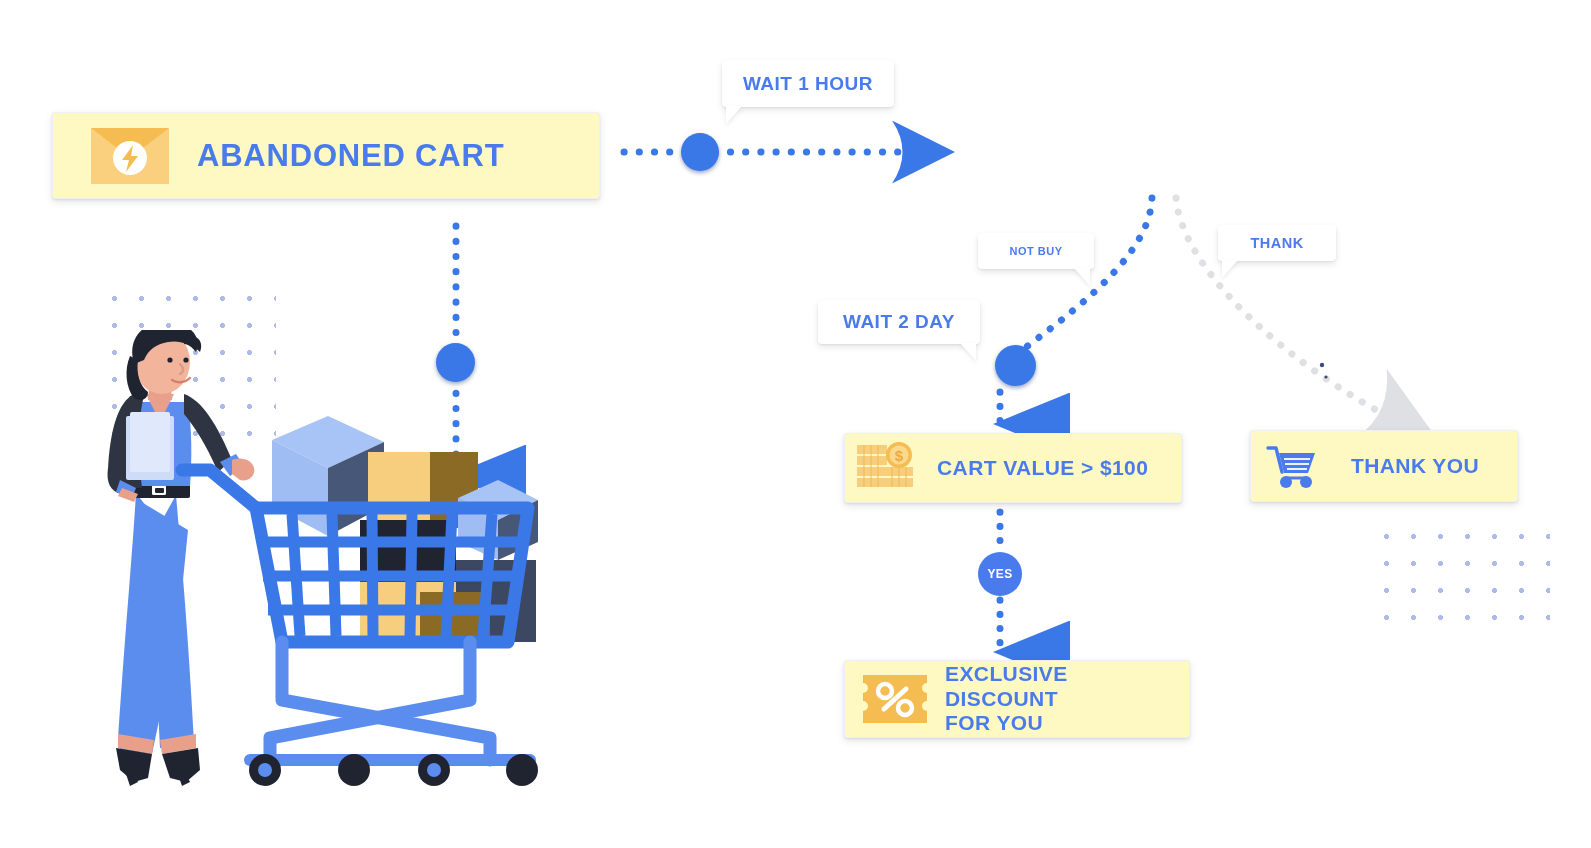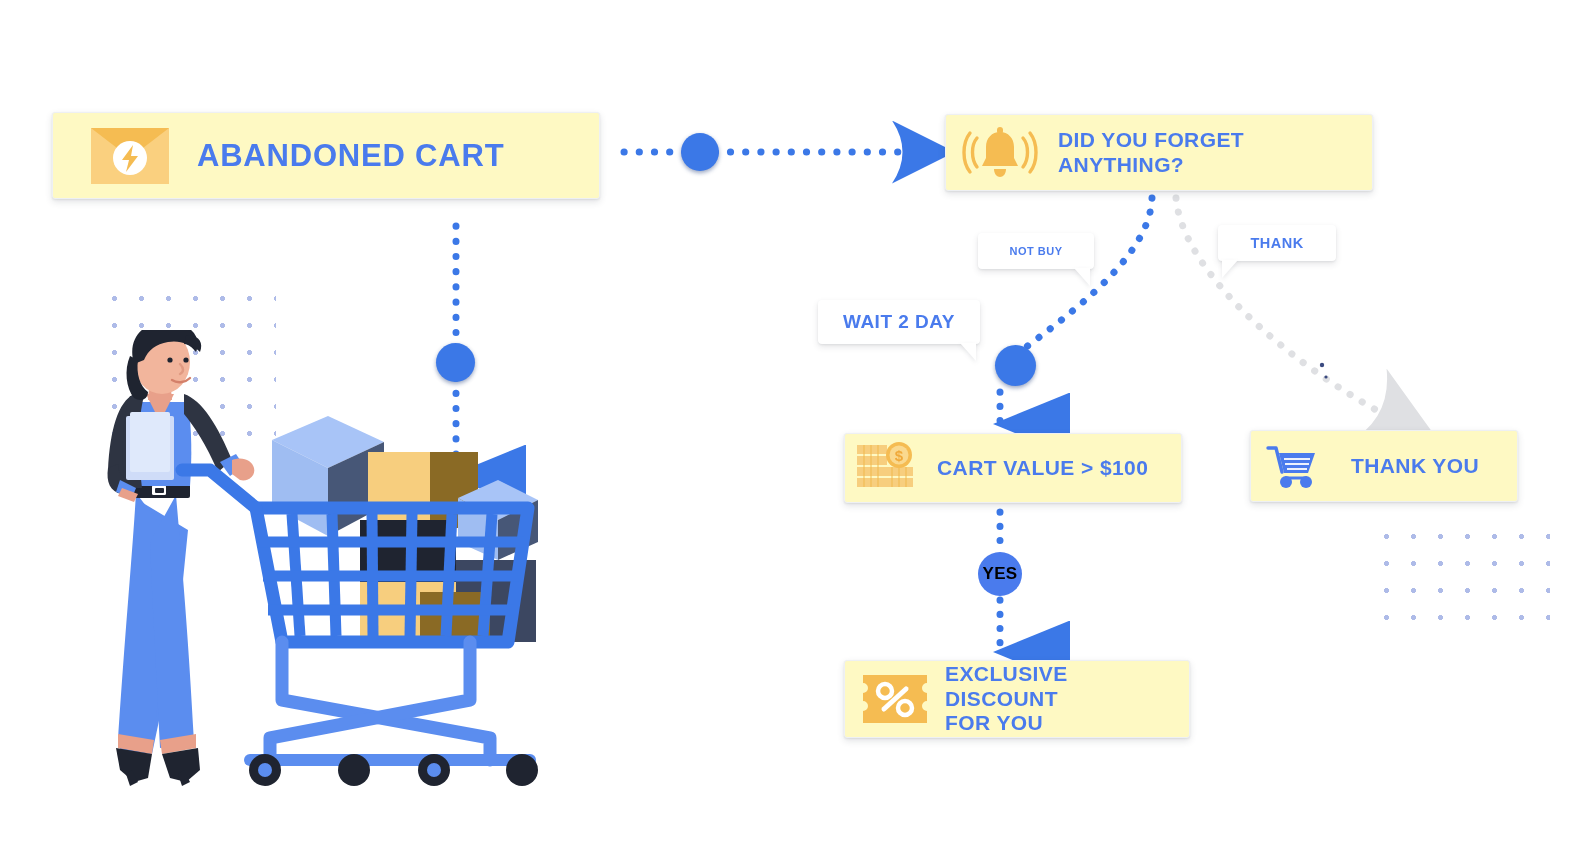--- a/index.html
+++ b/index.html
@@ -115,22 +115,22 @@
   #flownode-hour  { left: 681px; top: 133px; width: 38px; height: 38px; }
   #flownode-cart  { left: 436px; top: 343px; width: 39px; height: 39px; }
   #flownode-day   { left: 995px; top: 345px; width: 41px; height: 41px; }
 
   #flownode-yes {
     position: absolute;
     left: 978px; top: 552px; width: 44px; height: 44px;
     border-radius: 50%;
     background: #4a7bed;
     display: flex; align-items: center; justify-content: center;
-    color: #000000;
-    font-size: 17px;
+    color: #ffffff;
+    font-size: 12px;
     font-weight: bold;
     letter-spacing: 0.3px;
   }
 
   
   #connectors { position: absolute; left: 0; top: 0; width: 1591px; height: 848px; }
 
   
   #illustration { position: absolute; left: 60px; top: 330px; width: 500px; height: 470px; }
 </style>
@@ -278,34 +278,20 @@
       <svg width="78" height="56" viewBox="0 0 78 56">
         <rect x="0" y="0" width="78" height="56" fill="#fad07f"></rect>
         <path d="M0,0 L39,30 L78,0 Z" fill="#f5bc52"></path>
         <circle cx="39" cy="30" r="17" fill="#ffffff"></circle>
         <path d="M42,17 L31,32 L38,32 L35,44 L47,28 L40,28 Z" fill="#f5bc52"></path>
       </svg>
     </span>
     <span class="card-label">ABANDONED CART</span>
   </div>
 
-  <div class="card" id="node-did-you-forget">
-    <span class="card-icon">
-      <svg width="76" height="54" viewBox="0 0 76 54">
-        <path d="M38,6 C30,6 24,12 24,21 L24,32 L20,40 L56,40 L52,32 L52,21 C52,12 46,6 38,6 Z" fill="#f5bc52"></path>
-        <rect x="35" y="1" width="6" height="7" rx="3" fill="#f5bc52"></rect>
-        <path d="M32,43 C32,48 35,51 38,51 C41,51 44,48 44,43 Z" fill="#f5bc52"></path>
-        <path d="M15,12 C9,19 9,33 15,41" fill="none" stroke="#f5bc52" stroke-width="3.4" stroke-linecap="round"></path>
-        <path d="M8,7 C0,17 0,36 8,46" fill="none" stroke="#f5bc52" stroke-width="3.4" stroke-linecap="round"></path>
-        <path d="M61,12 C67,19 67,33 61,41" fill="none" stroke="#f5bc52" stroke-width="3.4" stroke-linecap="round"></path>
-        <path d="M68,7 C76,17 76,36 68,46" fill="none" stroke="#f5bc52" stroke-width="3.4" stroke-linecap="round"></path>
-      </svg>
-    </span>
-    <span class="card-label">DID YOU FORGET ANYTHING?</span>
-  </div>
 
   <div class="card" id="node-cart-value">
     <span class="card-icon">
       <svg width="62" height="52" viewBox="0 0 62 52">
         <g fill="#f7ce7e">
           <rect x="2" y="14" width="30" height="9"></rect>
           <rect x="2" y="25" width="30" height="9"></rect>
           <rect x="2" y="36" width="30" height="9"></rect>
           <rect x="2" y="3" width="30" height="9"></rect>
           <rect x="30" y="25" width="28" height="9"></rect>
@@ -353,20 +339,23 @@
           <line x1="25" y1="38" x2="47" y2="18"></line>
         </g>
         <circle cx="26" cy="20" r="7" fill="none" stroke="#ffffff" stroke-width="4.5"></circle>
         <circle cx="46" cy="37" r="7" fill="none" stroke="#ffffff" stroke-width="4.5"></circle>
       </svg>
     </span>
     <span class="card-label">EXCLUSIVE DISCOUNT
 FOR YOU</span>
   </div>
 
+  <div class="callout tail-bl" id="callout-wait-1-hour">
+    <span>WAIT 1 HOUR</span>
+  </div>
   <div class="callout tail-br" id="callout-not-buy">
     <span>NOT BUY</span>
   </div>
   <div class="callout tail-bl" id="callout-bought">
     <span>THANK</span>
   </div>
   <div class="callout tail-br" id="callout-wait-1-day">
     <span>WAIT 2 DAY</span>
   </div>
 

